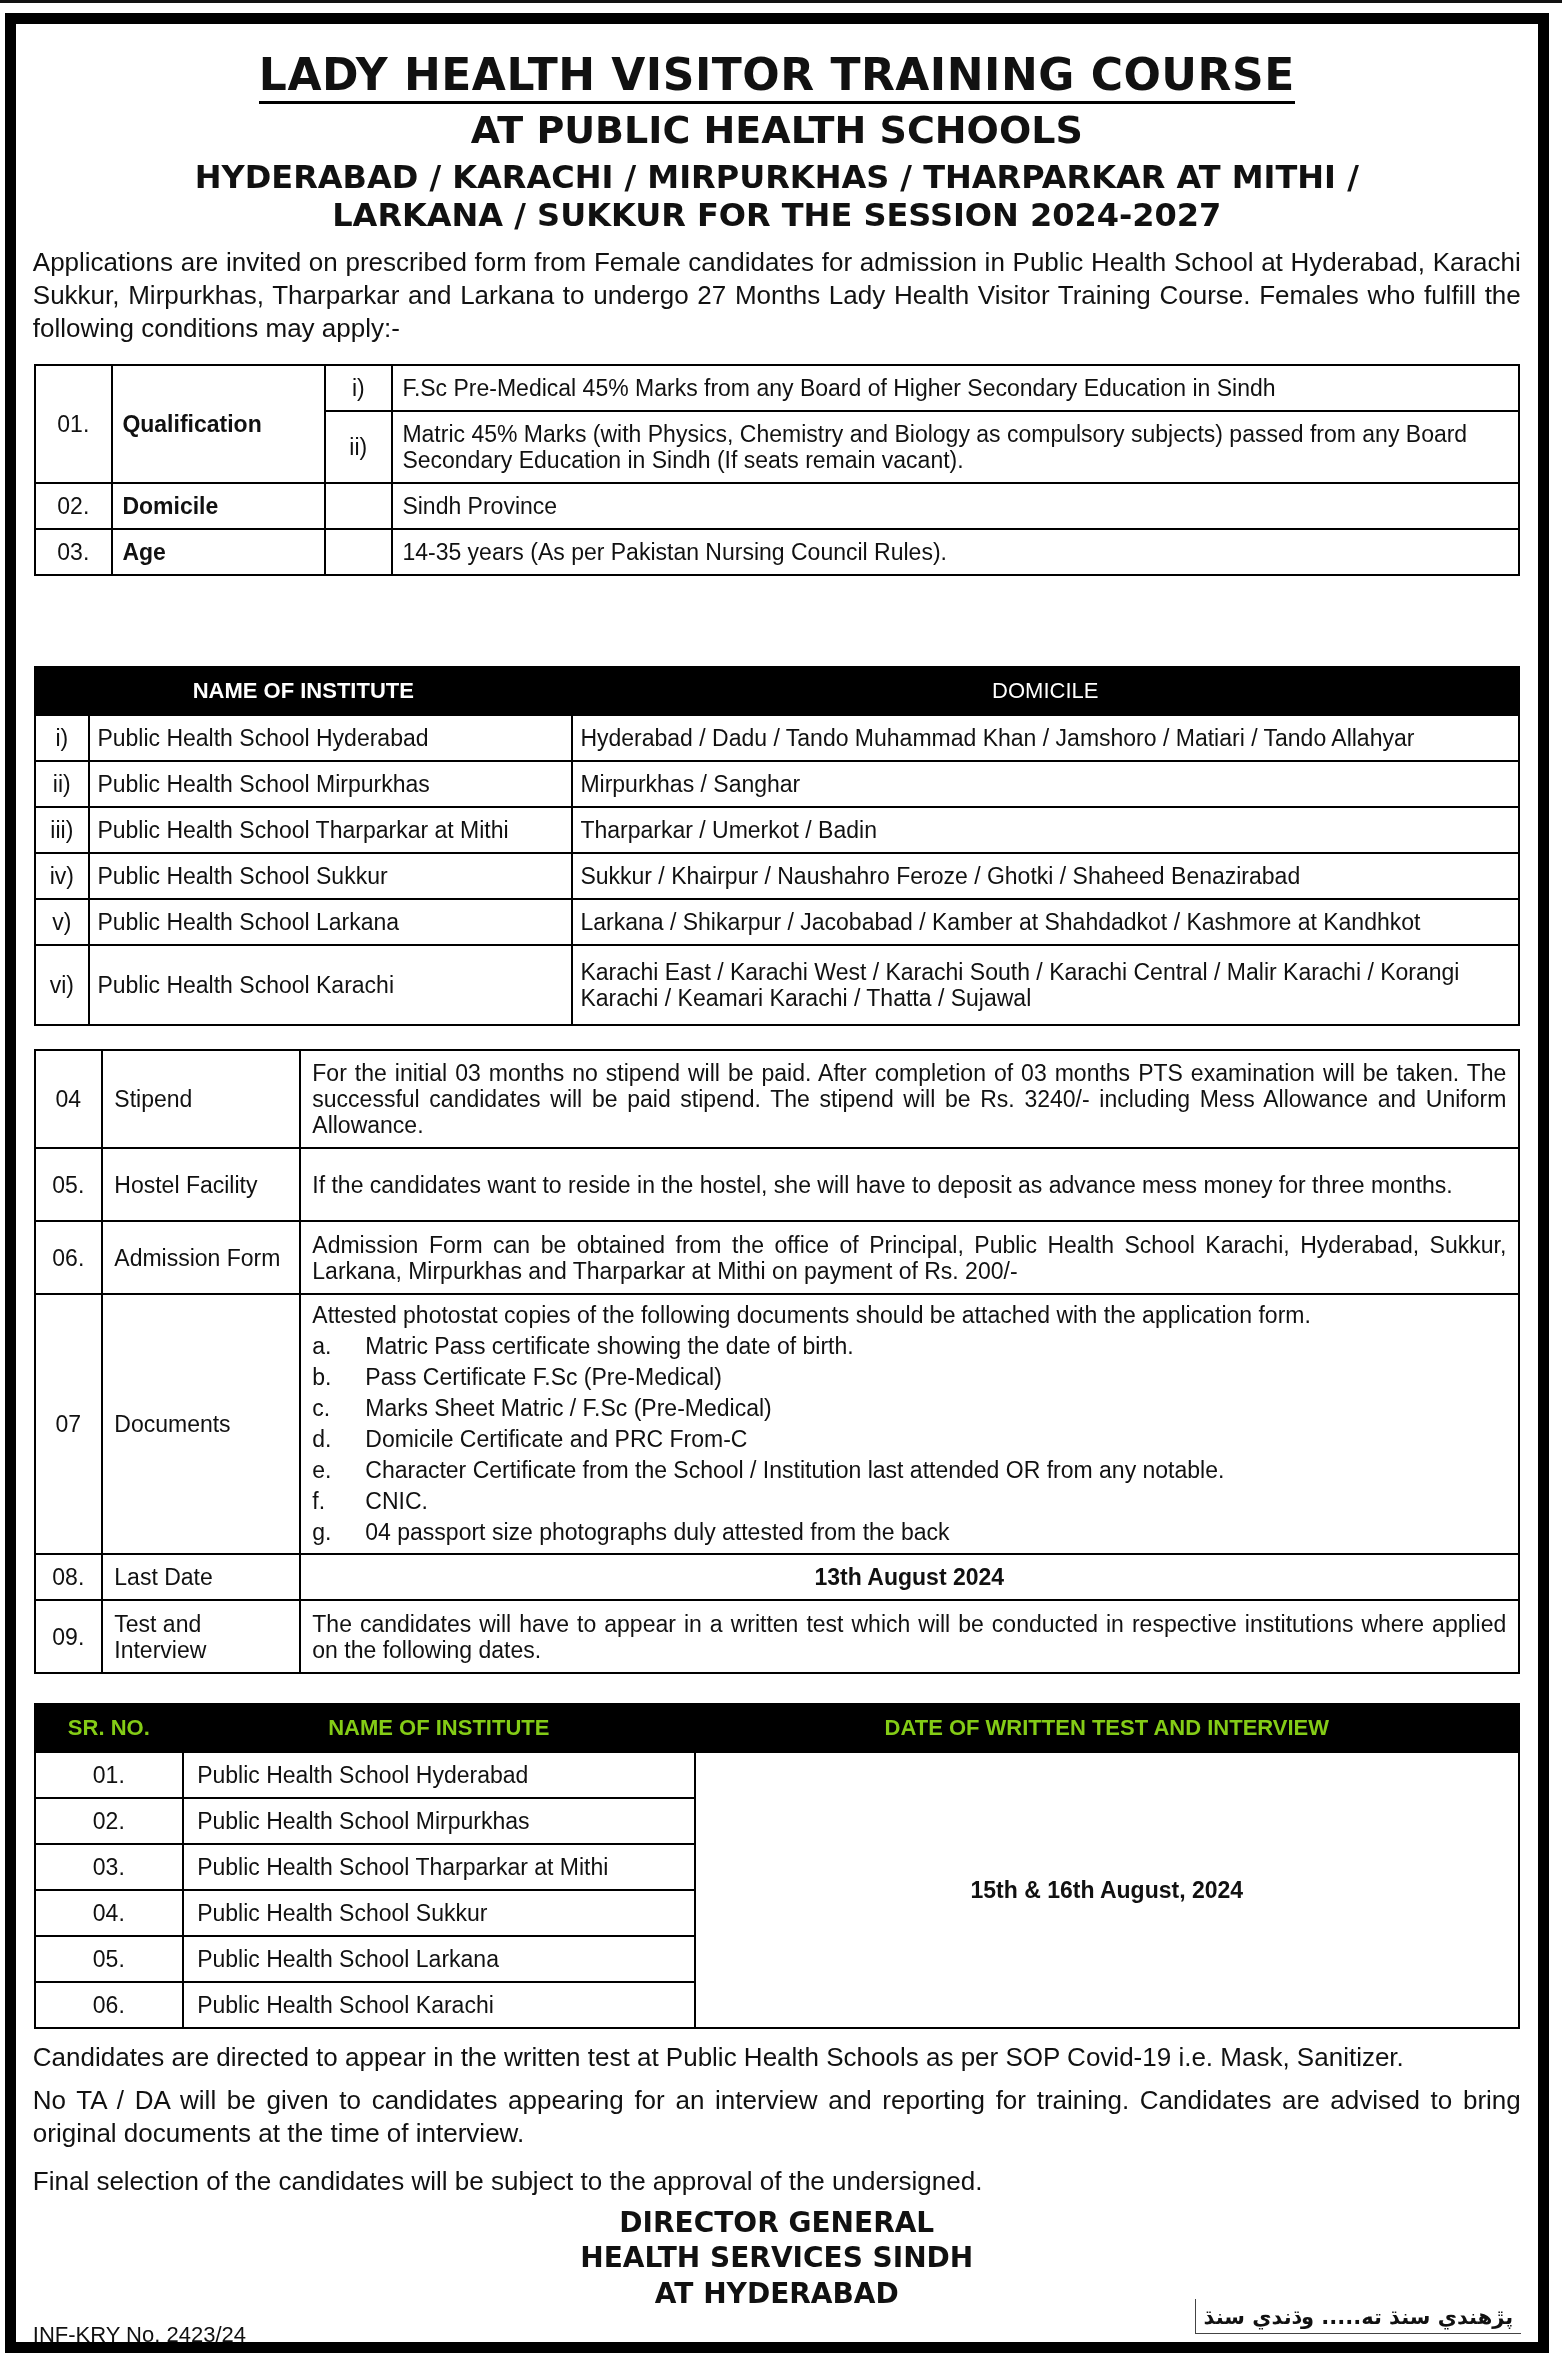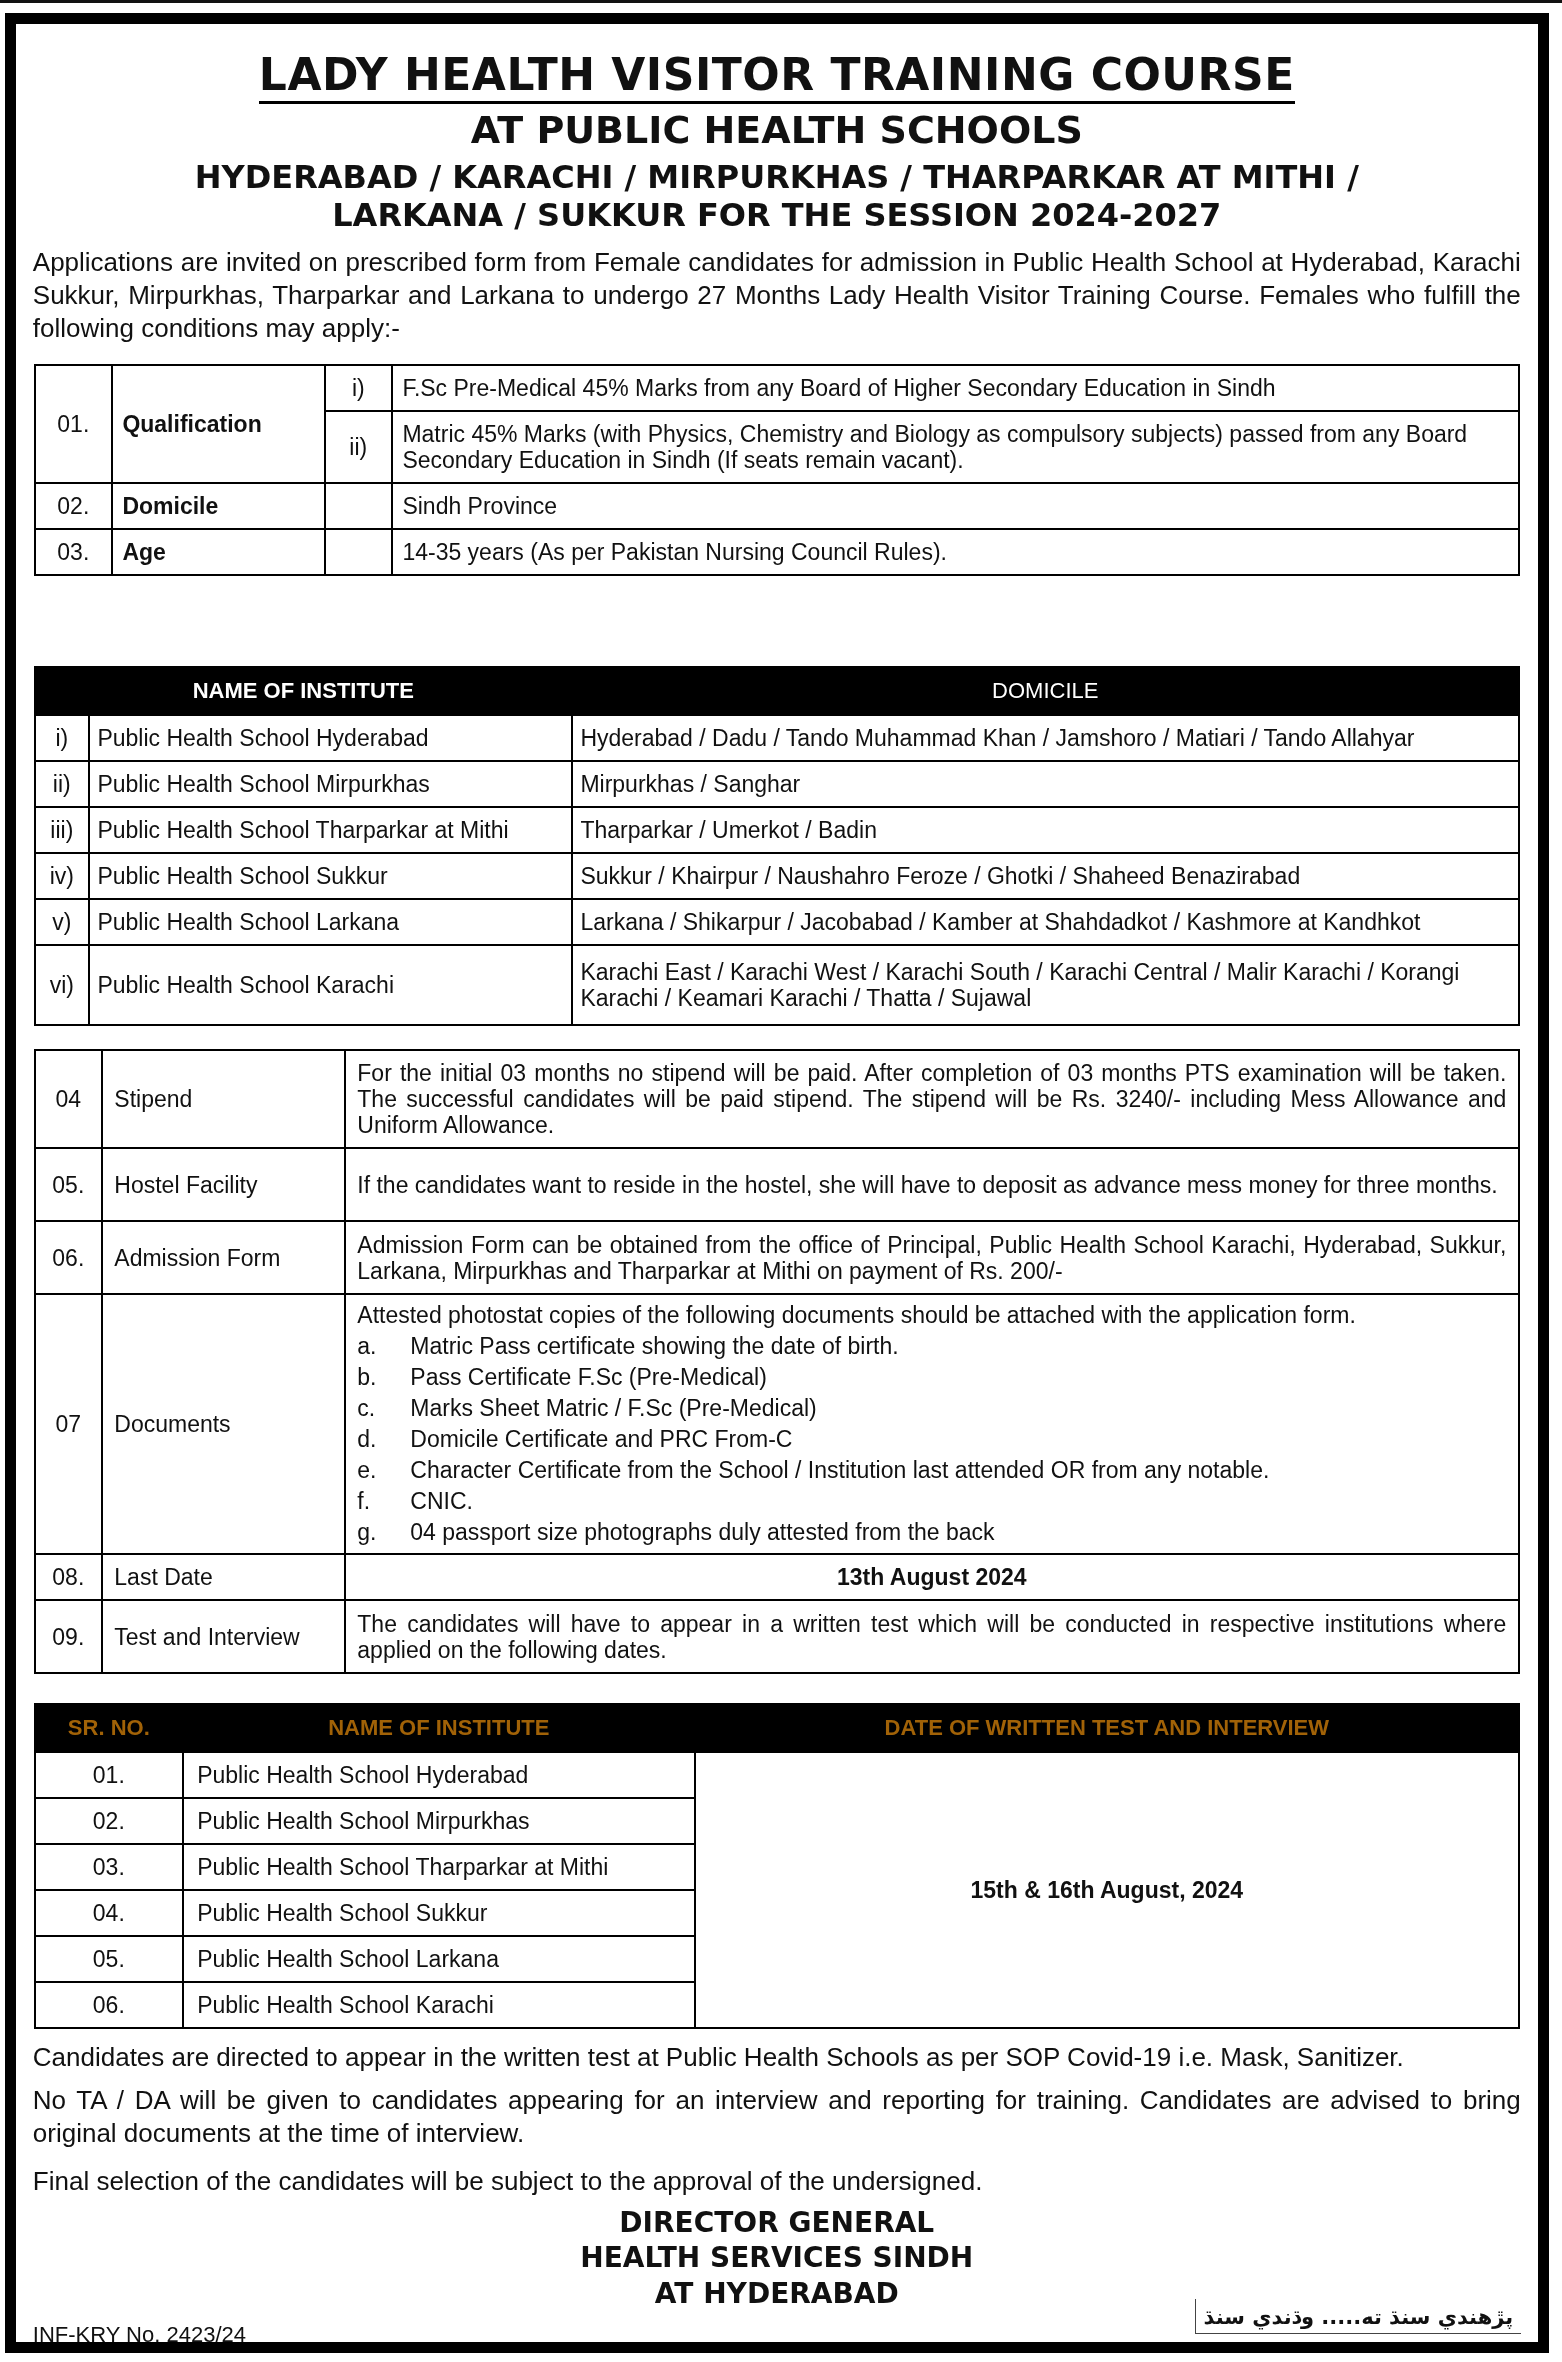--- a/index.html
+++ b/index.html
@@ -36,30 +36,30 @@
   .t2 th.dom { font-weight: normal; }
   .t2 td { padding: 2.9px 7.6px; height: 46px; }
   .t2 .num { width: 54px; text-align: center; }
   .t2 .inst { width: 483px; }
   .t2 .tall { height: 80px; line-height: 26px; }
 
   
   .t3 { top: 1025px; left: 18px; width: 1486px; }
   .t3 td { padding: 3.8px 11.5px; font-size: 23px; line-height: 26px; }
   .t3 .num { width: 67px; text-align: center; }
-  .t3 .lbl { width: 243px; }
+  .t3 .lbl { width: 198px; }
   .t3 .txt { text-align: justify; border-radius: 16px; }
   .t3 .docs-list { list-style: none; }
   .t3 .docs-list li { display: flex; line-height: 31px; }
   .t3 .docs-list .mk { width: 53px; }
   .t3 .center-bold { text-align: center; font-weight: bold; }
 
   
   .t4 { top: 1679px; left: 18px; width: 1486px; }
-  .t4 th { background: #000; color: #a16207; height: 48px; font-size: 22px; font-weight: bold; border-color: #000; margin-top: 43px; }
+  .t4 th { background: #000; color: #84cc16; height: 48px; font-size: 22px; font-weight: bold; border-color: #000; margin-top: 43px; }
   .t4 td { padding: 2.9px 13.4px; height: 46px; }
   .t4 .num { width: 148px; text-align: center; }
   .t4 .inst { width: 512px; }
   .t4 .date { text-align: center; font-weight: bold; font-size: 23px; }
 
   .foot { position: absolute; left: 17px; right: 17px; font-size: 26px; line-height: 33px; text-align: justify; }
   .f1 { top: 2017px; }
   .f2 { top: 2060px; }
   .f3 { top: 2141px; }
 

